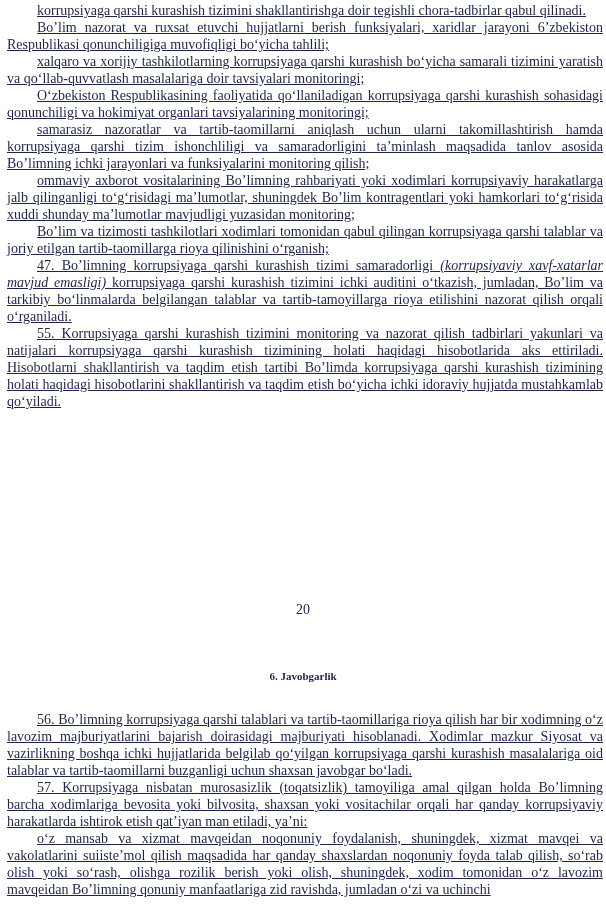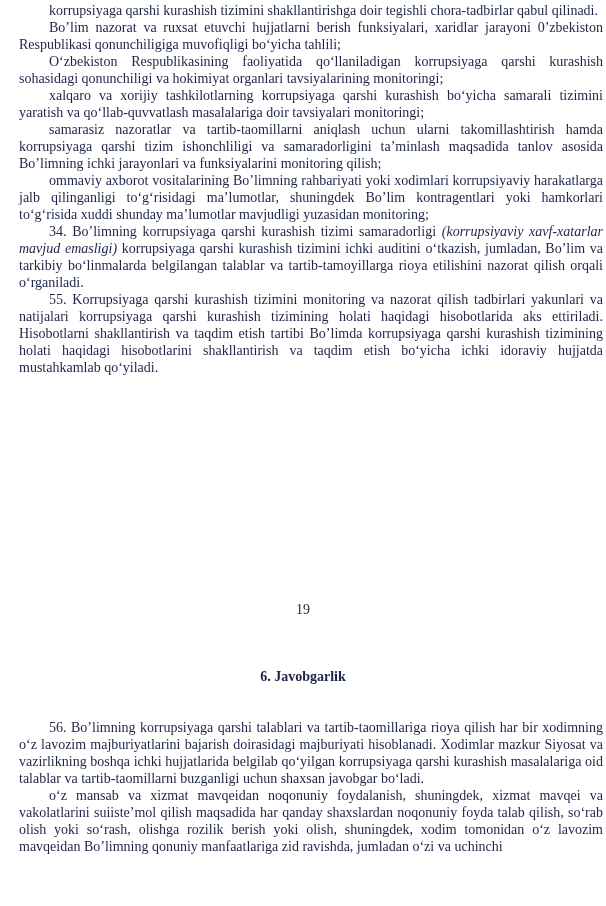--- a/index.html
+++ b/index.html
@@ -12,67 +12,70 @@
     height: 906px;
     position: relative;
     overflow: hidden;
     font-family: "Liberation Serif", "DejaVu Serif", serif;
     font-size: 14px;
     line-height: 17px;
     color: #1d2446;
   }
   .text-block {
     position: absolute;
-    left: 19px;
+    left: 7px;
     right: 3px;
+    text-decoration: underline;
   }
   .block-a { top: 2px; }
-  .block-b { top: 711px; margin-top: 8px; }
+  .block-b { top: 711px; }
   p.para {
     margin: 0;
     text-indent: 30px;
     text-align: justify;
   }
   .page-number {
     position: absolute;
     top: 601px;
     left: 0;
     width: 100%;
     text-align: center;
   }
   .section-heading {
     position: absolute;
     top: 668px;
     left: 0;
     width: 100%;
     text-align: center;
     font-weight: bold;
-    font-size: 14px;
+    font-size: 11px;
     line-height: 17px;
   }
   .italic { font-style: italic; }
 </style>
 </head>
 <body>
 
 <div>
 
   <section class="text-block block-a">
     <p class="para">korrupsiyaga qarshi kurashish tizimini shakllantirishga doir tegishli chora-tadbirlar qabul qilinadi.</p>
-    <p class="para">Bo’lim nazorat va ruxsat etuvchi hujjatlarni berish funksiyalari, xaridlar jarayoni 0’zbekiston Respublikasi qonunchiligiga muvofiqligi bo‘yicha tahlili;</p>
+    <p class="para">Bo’lim nazorat va ruxsat etuvchi hujjatlarni berish funksiyalari, xaridlar jarayoni 6’zbekiston Respublikasi qonunchiligiga muvofiqligi bo‘yicha tahlili;</p>
+    <p class="para">xalqaro va xorijiy tashkilotlarning korrupsiyaga qarshi kurashish bo‘yicha samarali tizimini yaratish va qo‘llab-quvvatlash masalalariga doir tavsiyalari monitoringi;</p>
     <p class="para">O‘zbekiston Respublikasining faoliyatida qo‘llaniladigan korrupsiyaga qarshi kurashish sohasidagi qonunchiligi va hokimiyat organlari tavsiyalarining monitoringi;</p>
-    <p class="para">xalqaro va xorijiy tashkilotlarning korrupsiyaga qarshi kurashish bo‘yicha samarali tizimini yaratish va qo‘llab-quvvatlash masalalariga doir tavsiyalari monitoringi;</p>
     <p class="para">samarasiz nazoratlar va tartib-taomillarni aniqlash uchun ularni takomillashtirish hamda korrupsiyaga qarshi tizim ishonchliligi va samaradorligini ta’minlash maqsadida tanlov asosida Bo’limning ichki jarayonlari va funksiyalarini monitoring qilish;</p>
     <p class="para">ommaviy axborot vositalarining Bo’limning rahbariyati yoki xodimlari korrupsiyaviy harakatlarga jalb qilinganligi to‘g‘risidagi ma’lumotlar, shuningdek Bo’lim kontragentlari yoki hamkorlari to‘g‘risida xuddi shunday ma’lumotlar mavjudligi yuzasidan monitoring;</p>
-    <p class="para"><span>34. Bo’limning korrupsiyaga qarshi kurashish tizimi samaradorligi </span><span class="italic">(korrupsiyaviy xavf-xatarlar mavjud emasligi)</span><span> korrupsiyaga qarshi kurashish tizimini ichki auditini o‘tkazish, jumladan, Bo’lim va tarkibiy bo‘linmalarda belgilangan talablar va tartib-tamoyillarga rioya etilishini nazorat qilish orqali o‘rganiladi.</span></p>
+    <p class="para">Bo’lim va tizimosti tashkilotlari xodimlari tomonidan qabul qilingan korrupsiyaga qarshi talablar va joriy etilgan tartib-taomillarga rioya qilinishini o‘rganish;</p>
+    <p class="para"><span>47. Bo’limning korrupsiyaga qarshi kurashish tizimi samaradorligi </span><span class="italic">(korrupsiyaviy xavf-xatarlar mavjud emasligi)</span><span> korrupsiyaga qarshi kurashish tizimini ichki auditini o‘tkazish, jumladan, Bo’lim va tarkibiy bo‘linmalarda belgilangan talablar va tartib-tamoyillarga rioya etilishini nazorat qilish orqali o‘rganiladi.</span></p>
     <p class="para">55. Korrupsiyaga qarshi kurashish tizimini monitoring va nazorat qilish tadbirlari yakunlari va natijalari korrupsiyaga qarshi kurashish tizimining holati haqidagi hisobotlarida aks ettiriladi. Hisobotlarni shakllantirish va taqdim etish tartibi Bo’limda korrupsiyaga qarshi kurashish tizimining holati haqidagi hisobotlarini shakllantirish va taqdim etish bo‘yicha ichki idoraviy hujjatda mustahkamlab qo‘yiladi.</p>
   </section>
 
-  <div class="page-number">19</div>
+  <div class="page-number">20</div>
 
   <div class="section-heading">6. Javobgarlik</div>
 
   <section class="text-block block-b">
     <p class="para">56. Bo’limning korrupsiyaga qarshi talablari va tartib-taomillariga rioya qilish har bir xodimning o‘z lavozim majburiyatlarini bajarish doirasidagi majburiyati hisoblanadi. Xodimlar mazkur Siyosat va vazirlikning boshqa ichki hujjatlarida belgilab qo‘yilgan korrupsiyaga qarshi kurashish masalalariga oid talablar va tartib-taomillarni buzganligi uchun shaxsan javobgar bo‘ladi.</p>
+    <p class="para">57. Korrupsiyaga nisbatan murosasizlik (toqatsizlik) tamoyiliga amal qilgan holda Bo’limning barcha xodimlariga bevosita yoki bilvosita, shaxsan yoki vositachilar orqali har qanday korrupsiyaviy harakatlarda ishtirok etish qat’iyan man etiladi, ya’ni:</p>
     <p class="para">o‘z mansab va xizmat mavqeidan noqonuniy foydalanish, shuningdek, xizmat mavqei va vakolatlarini suiiste’mol qilish maqsadida har qanday shaxslardan noqonuniy foyda talab qilish, so‘rab olish yoki so‘rash, olishga rozilik berish yoki olish, shuningdek, xodim tomonidan o‘z lavozim mavqeidan Bo’limning qonuniy manfaatlariga zid ravishda, jumladan o‘zi va uchinchi</p>
   </section>
 
 </div>
 
 </body></html>

